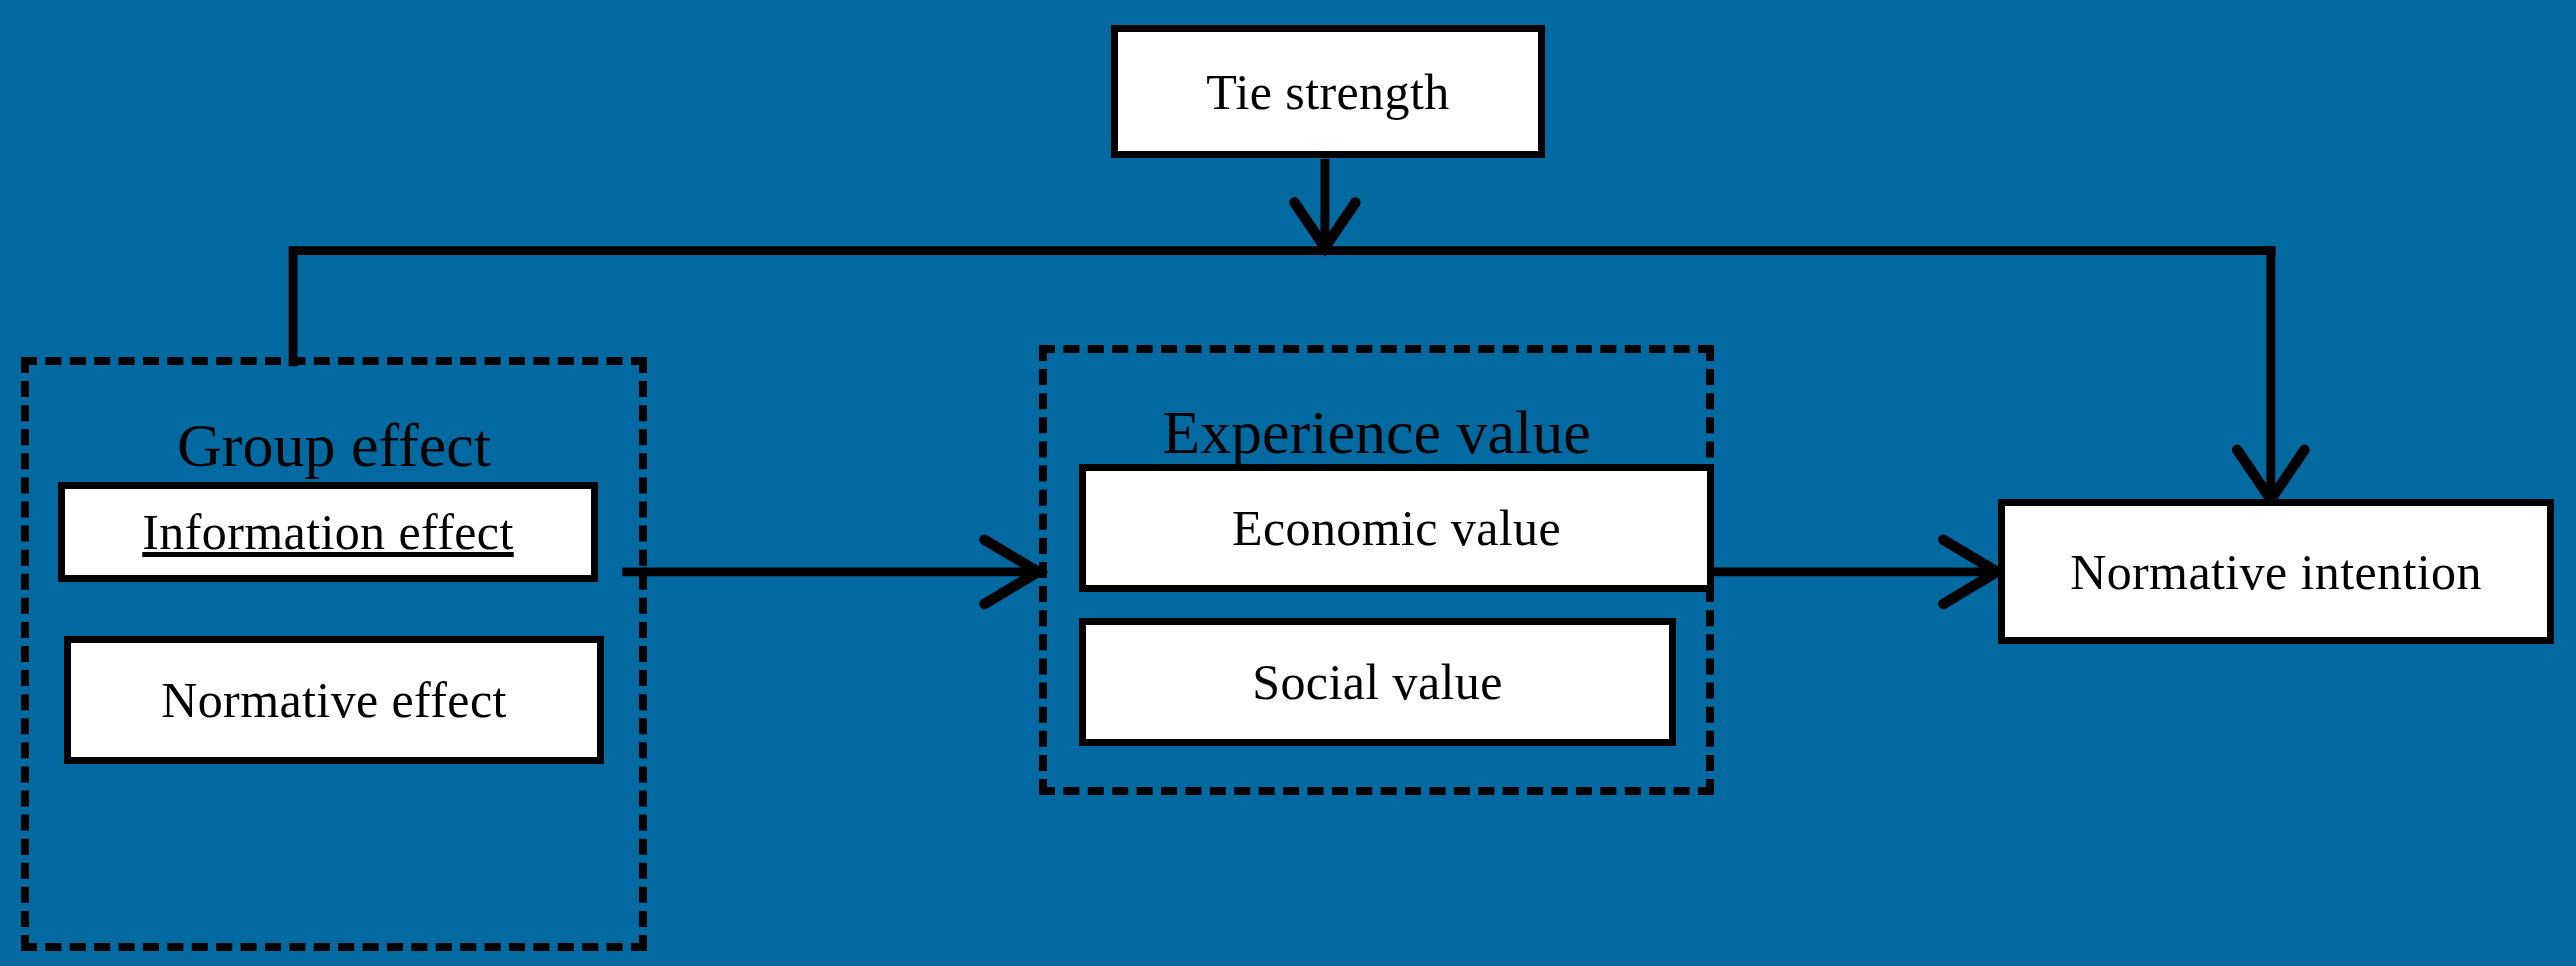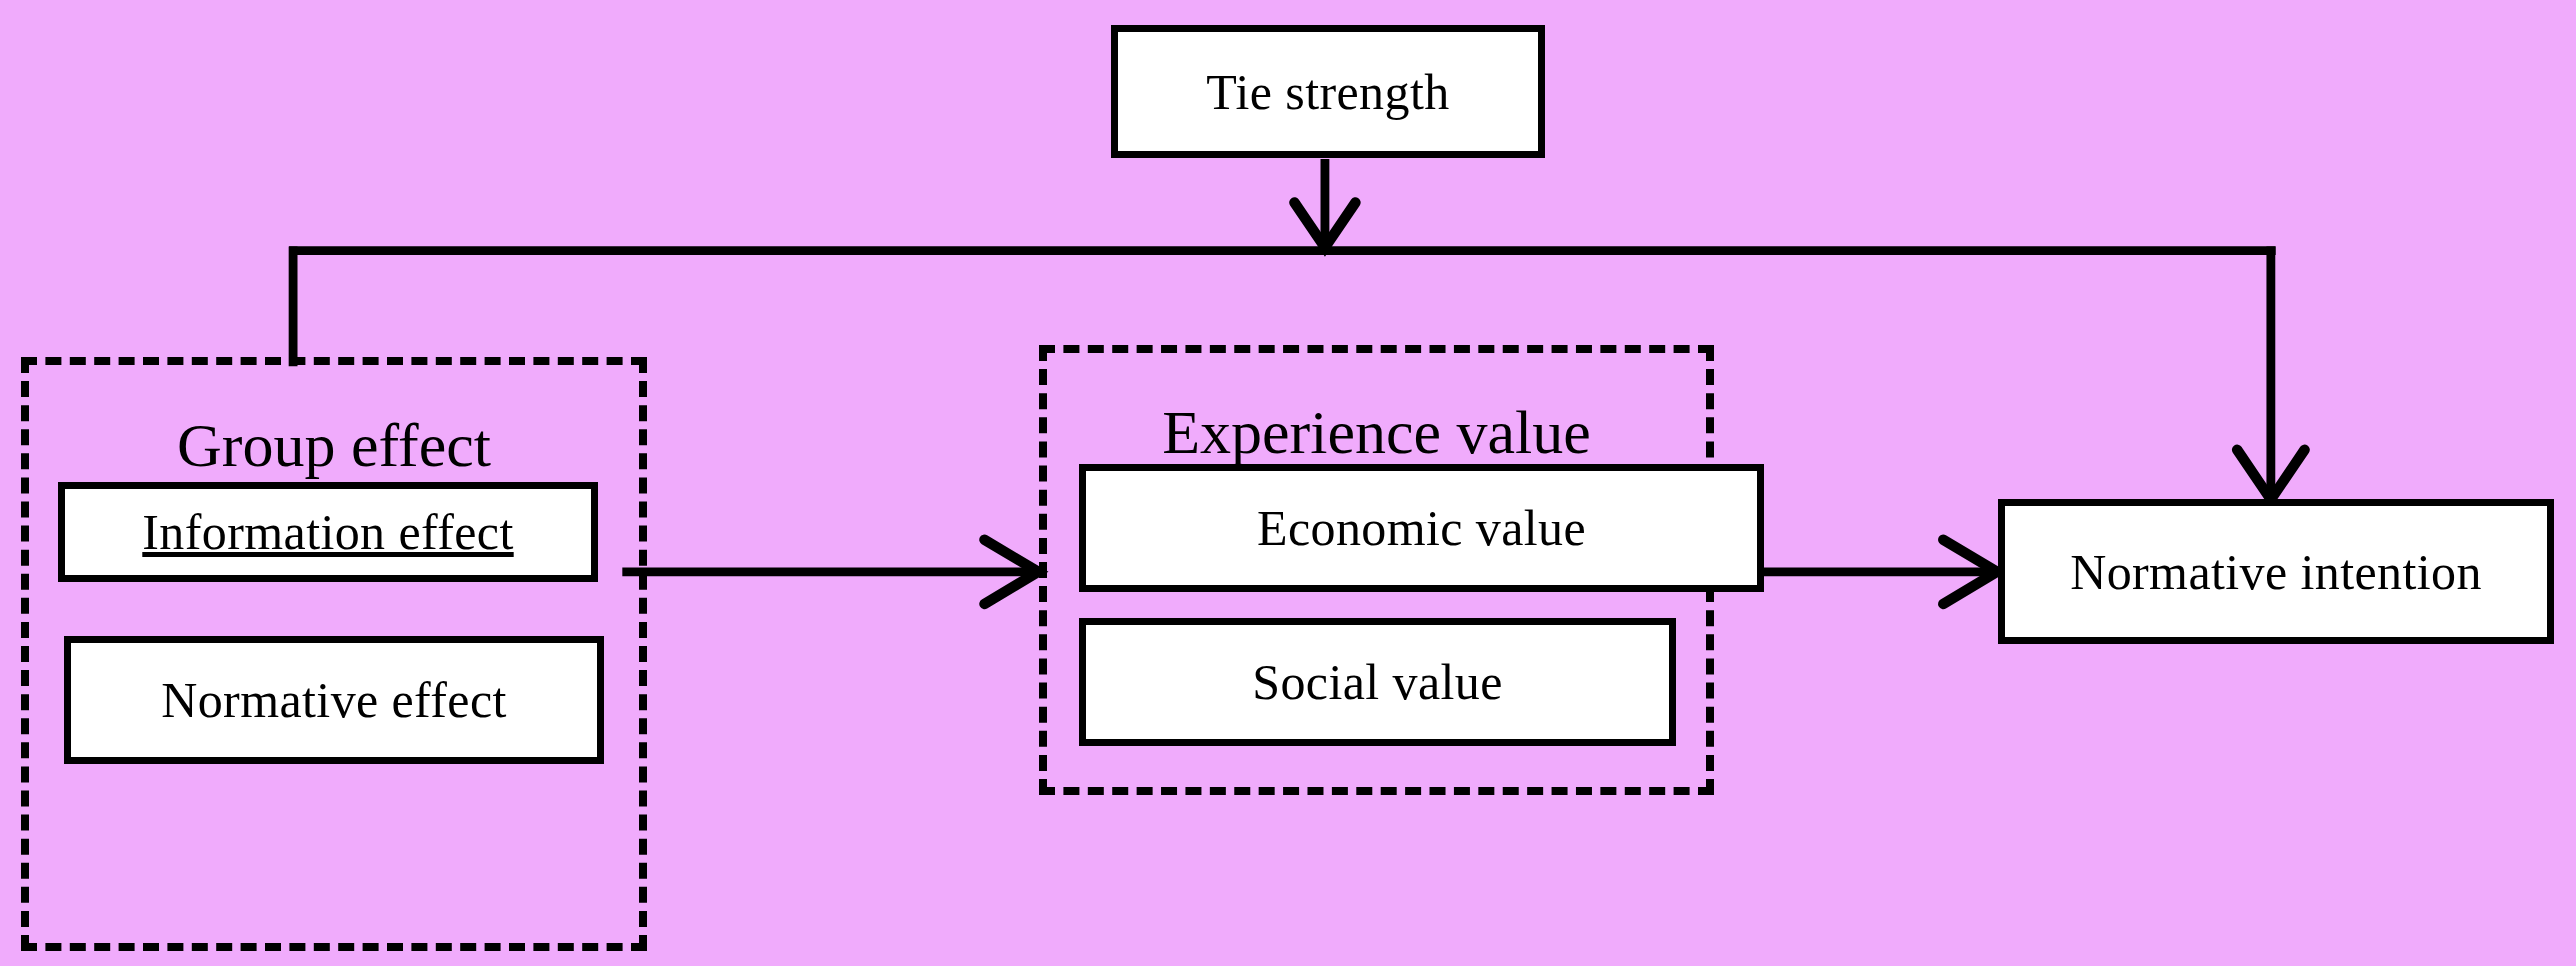--- a/index.html
+++ b/index.html
@@ -7,21 +7,21 @@
     padding: 0;
     background: #ffffff;
   }
   body {
     font-family: "Liberation Serif", "DejaVu Serif", serif;
   }
   #canvas {
     position: relative;
     width: 2576px;
     height: 967px;
-    background: #f0abfc;
+    background: #0369a1;
     overflow: hidden;
   }
   .node {
     position: absolute;
     box-sizing: border-box;
     background: #ffffff;
     border: 7.2px solid #000000;
     display: flex;
     align-items: center;
     justify-content: center;
@@ -106,21 +106,21 @@
   <div class="node" style="left:58px; top:482px; width:540px; height:100px;text-decoration:underline;">
     <span class="label">Information effect</span>
   </div>
   <div class="node" style="left:58px; top:636px; width:540px; height:128px;margin-left:6px;">
     <span class="label">Normative effect</span>
   </div>
 
   <div class="group-box" style="left:1039px; top:345px; width:675px; height:450px;"></div>
   <div class="group-title" style="left:1039px; top:401px; width:675px;text-align:center;">Experience value</div>
 
-  <div class="node" style="left:1079px; top:464px; width:685px; height:128px;">
+  <div class="node" style="left:1079px; top:464px; width:635px; height:128px;">
     <span class="label">Economic value</span>
   </div>
   <div class="node" style="left:1079px; top:618px; width:597px; height:128px;">
     <span class="label">Social value</span>
   </div>
 
   <div class="node" style="left:1998px; top:499px; width:556px; height:145px;">
     <span class="label">Normative intention</span>
   </div>
 

